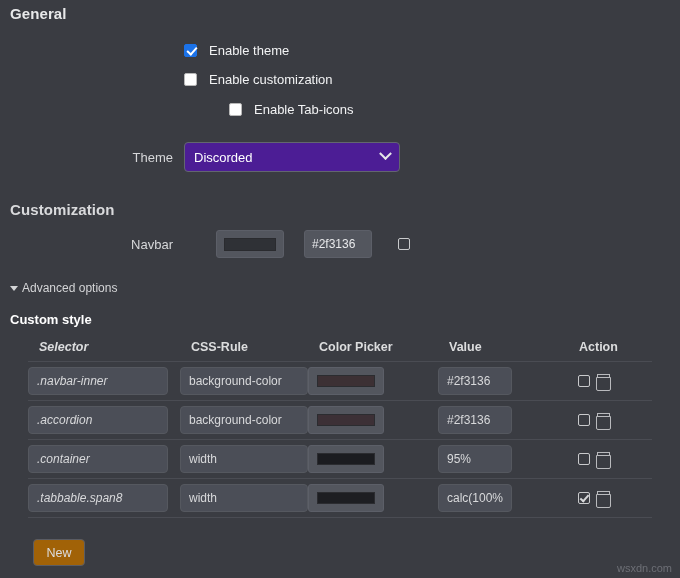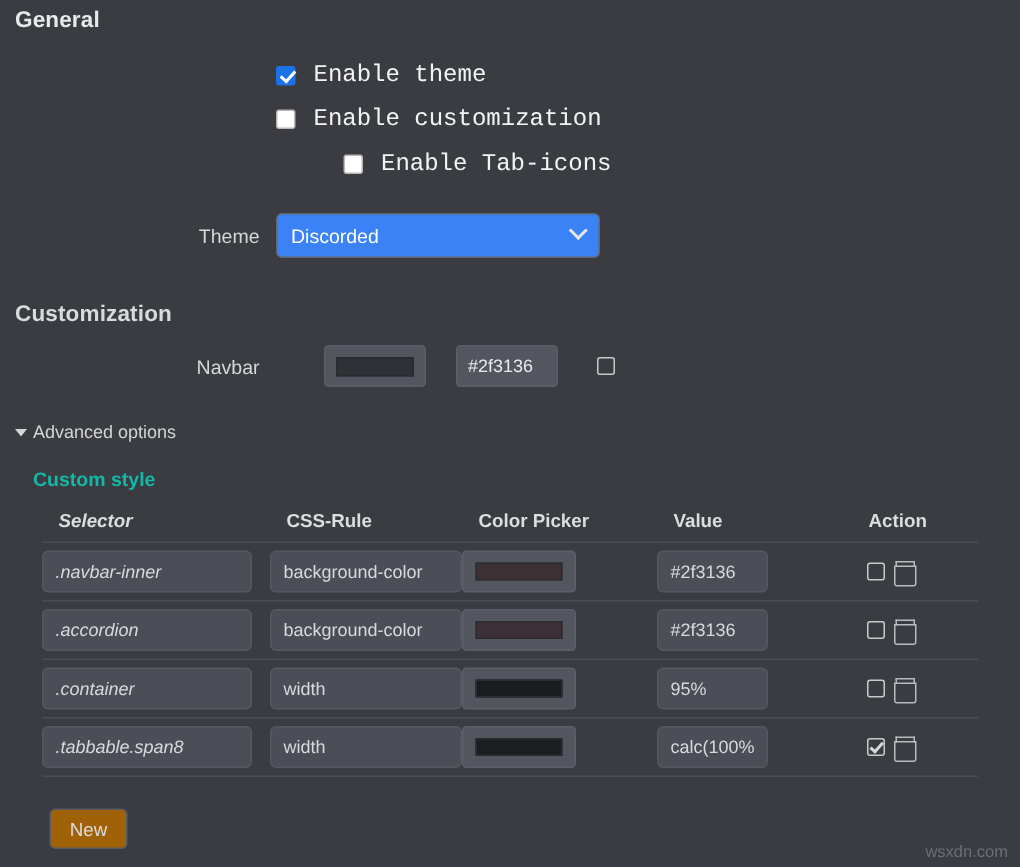--- a/index.html
+++ b/index.html
@@ -58,42 +58,41 @@
     left: 3.5px;
     top: 0.5px;
     width: 4px;
     height: 8px;
     border: solid #ffffff;
     border-width: 0 2px 2px 0;
     transform: rotate(42deg);
   }
   .check-row .cb-label {
     margin-left: 12px;
-    font-size: 16px;
+    font-size: 13px;
     color: #f2f3f4;
     white-space: nowrap;
-    font-family: Liberation Mono, monospace;
   }
 
   
   .field-row {
     position: absolute;
     display: flex;
     align-items: center;
   }
   .field-label {
     font-size: 13px;
     color: #d6d7d9;
     text-align: right;
     white-space: nowrap;
   }
   .select-box {
     width: 216px;
     height: 30px;
-    background: #3b82f6;
+    background: #4c1d95;
     border: 1px solid #63666f;
     border-radius: 4px;
     color: #ffffff;
     font-size: 13px;
     font-family: "Liberation Sans", sans-serif;
     padding: 0 24px 0 9px;
     display: flex;
     align-items: center;
     position: relative;
     cursor: pointer;
@@ -181,22 +180,21 @@
     border-top: 5px solid #d4d5d7;
     margin-right: 4px;
   }
 
   .custom-style {
     position: absolute;
     left: 10px;
     top: 312px;
     font-size: 13px;
     font-weight: bold;
-    color: #14b8a6;
-    margin-left: 12px;
+    color: #ffffff;
   }
 
   
   .tbl {
     position: absolute;
     left: 28px;
     top: 340px;
     width: 624px;
   }
   .tbl table { border-collapse: collapse; width: 100%; }

